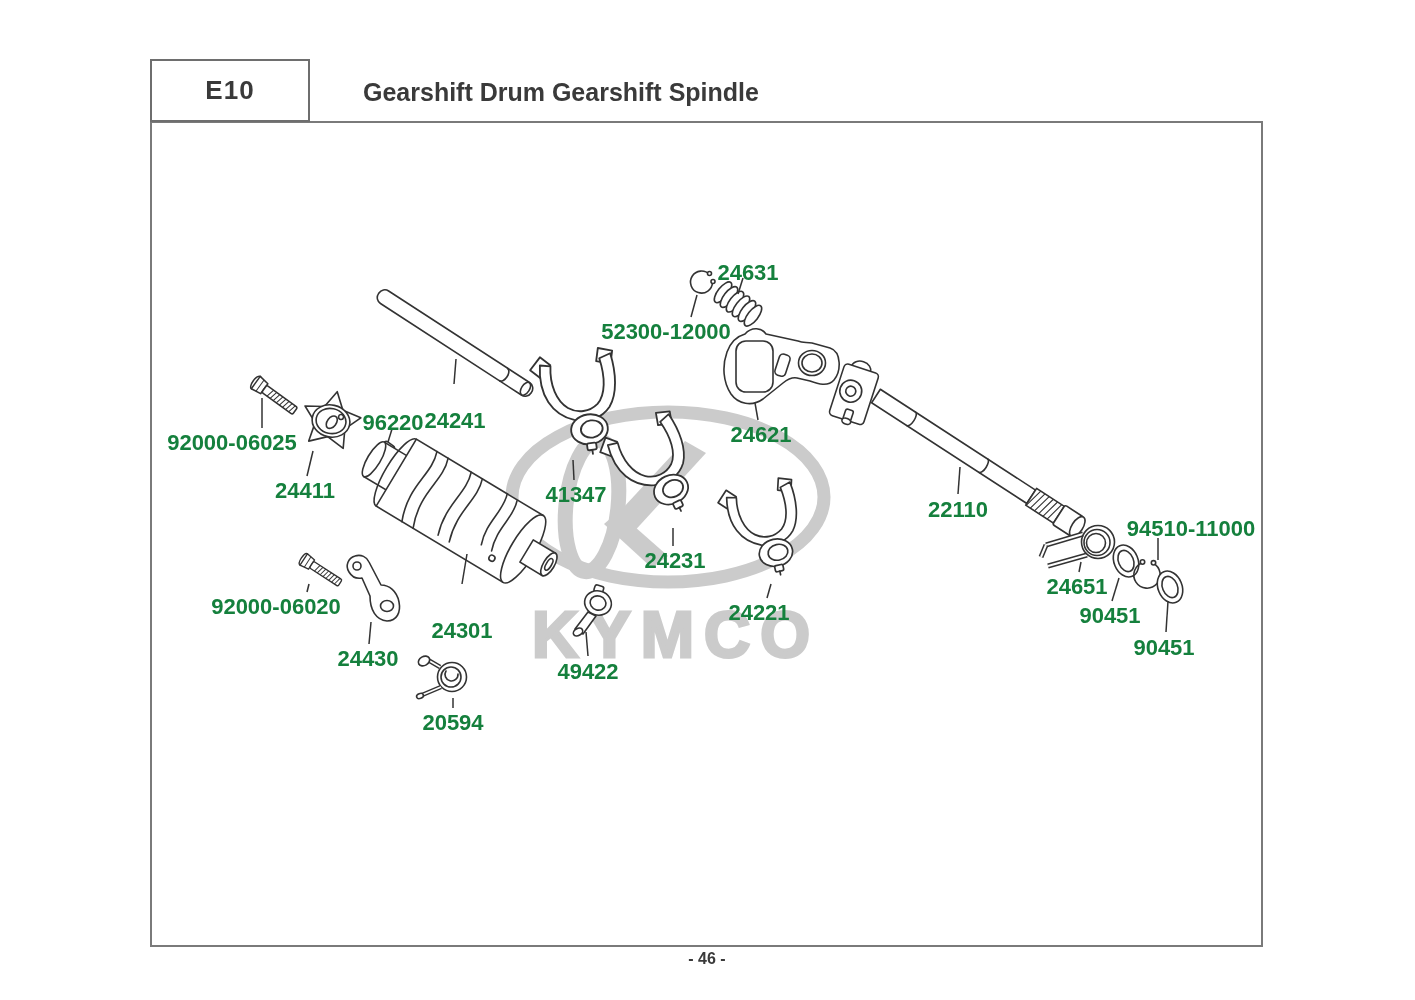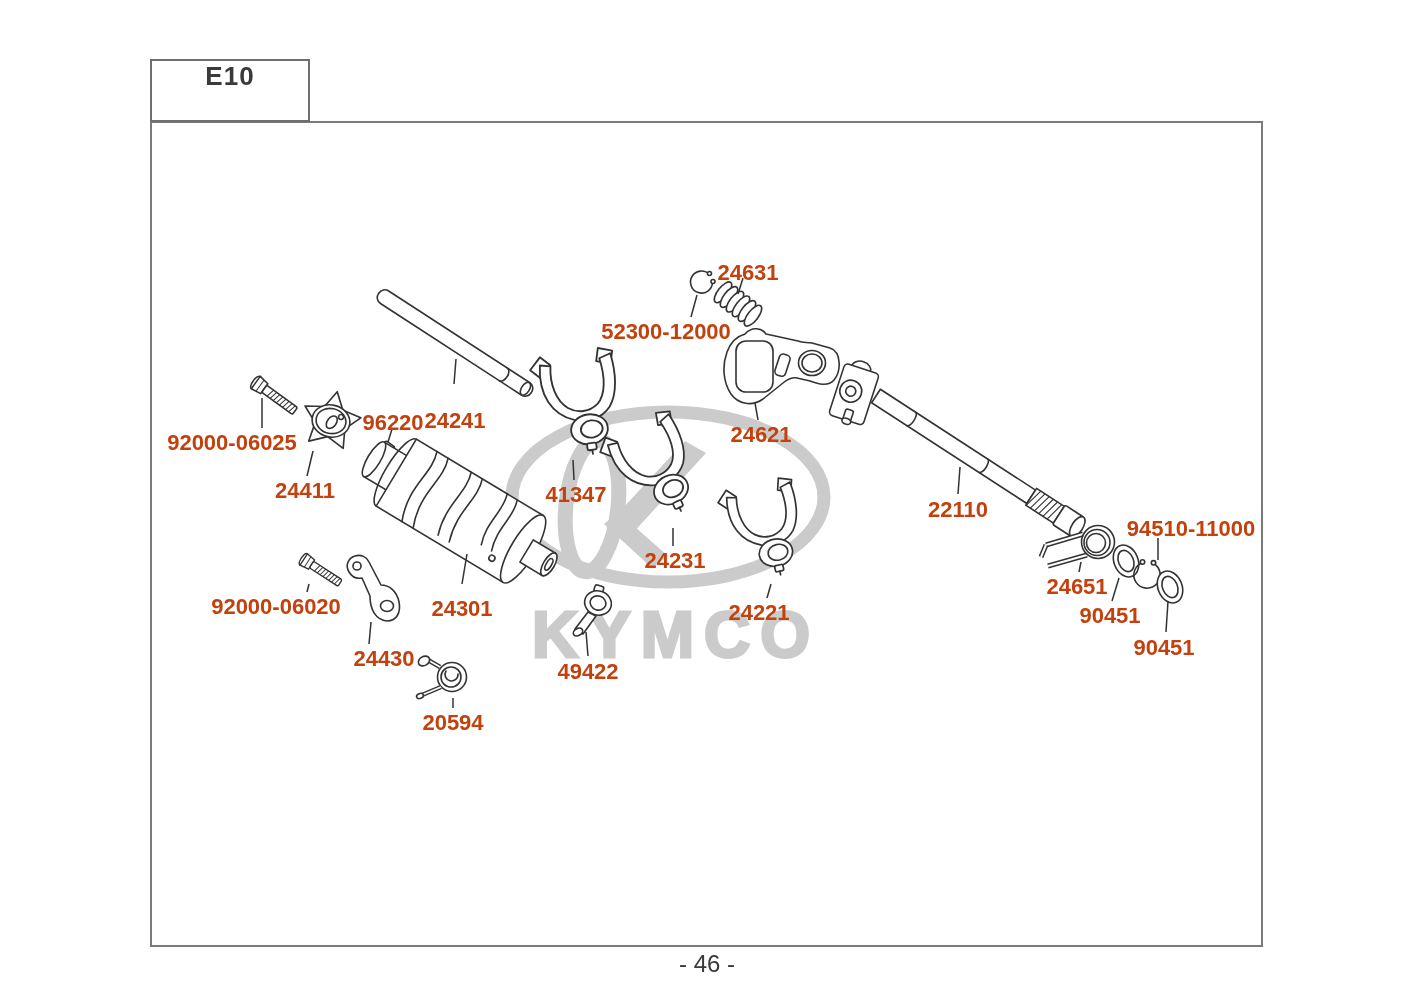--- a/index.html
+++ b/index.html
@@ -1,46 +1,47 @@
 <!DOCTYPE html>
 <html><head>
 <meta charset="utf-8">
 <style>
   html,body{margin:0;padding:0;background:#fff;}
   .page{position:relative;width:1415px;height:1000px;background:#ffffff;
         font-family:"Liberation Sans", sans-serif;overflow:hidden;}
   .code-box{position:absolute;left:150px;top:59px;width:160px;height:63px;
         border:2px solid #6e6e6e;box-sizing:border-box;background:#fff;
-        display:flex;justify-content:center;z-index:3;}
+        display:flex;align-items:center;justify-content:center;z-index:3;}
   .code-box span{font-size:26px;font-weight:bold;color:#3a3a3a;letter-spacing:1px;}
   .doc-title{position:absolute;left:363px;top:78px;font-size:25px;font-weight:bold;
         color:#3a3a3a;z-index:3;}
   .frame{position:absolute;left:150px;top:121px;width:1113px;height:826px;
         border:2.5px solid #7a7a7a;box-sizing:border-box;background:#fff;z-index:1;}
   .diagram-svg{position:absolute;left:0;top:0;z-index:2;}
   .labels{position:absolute;left:0;top:0;width:1415px;height:1000px;z-index:4;pointer-events:none;}
   .part-label{position:absolute;transform:translateX(-50%);font-size:22px;font-weight:bold;
-        color:#c2410c;white-space:nowrap;}
+        color:#15803d;white-space:nowrap;}
   .page-number{position:absolute;left:707px;top:950px;transform:translateX(-50%);
-        font-size:24px;font-weight:normal;color:#3a3a3a;z-index:3;text-align:center;}
+        font-size:16px;font-weight:bold;color:#3a3a3a;z-index:3;text-align:center;}
   svg .ln{stroke:#333;stroke-width:1.6;fill:#fff;stroke-linejoin:round;stroke-linecap:round;}
   svg .nf{stroke:#333;stroke-width:1.6;fill:none;stroke-linejoin:round;stroke-linecap:round;}
   svg .thin{stroke:#333;stroke-width:1.1;fill:none;}
   svg .leader{stroke:#333;stroke-width:1.5;}
   svg .wm{fill:#cbcbcb;}
   svg .wm-ln{stroke:#cbcbcb;fill:none;}
 </style>
 </head>
 <body>
 
 <div class="page">
 
   <div class="code-box">
     <span>E10</span>
   </div>
+  <div class="doc-title">Gearshift Drum Gearshift Spindle</div>
 
   <div class="frame"></div>
 
   <svg class="diagram-svg" width="1415" height="1000" viewBox="0 0 1415 1000">
 
     <defs>
       <g id="fork">
         <polygon class="ln" points="-41,-45 -31,-55 -23,-47 -33,-37"></polygon>
         <polygon class="ln" points="20,-56 32,-52 29,-41 17,-45"></polygon>
         <path class="ln" d="M -32 -48 C -37 -22 -27 -4 -9 3 C 3 7 15 5 23 -4
@@ -251,20 +252,20 @@
     <div class="part-label" style="left:761px;top:422px">24621</div>
     <div class="part-label" style="left:576px;top:482px">41347</div>
     <div class="part-label" style="left:958px;top:497px">22110</div>
     <div class="part-label" style="left:1191px;top:516px">94510-11000</div>
     <div class="part-label" style="left:675px;top:548px">24231</div>
     <div class="part-label" style="left:1077px;top:574px">24651</div>
     <div class="part-label" style="left:1110px;top:603px">90451</div>
     <div class="part-label" style="left:759px;top:600px">24221</div>
     <div class="part-label" style="left:1164px;top:635px">90451</div>
     <div class="part-label" style="left:276px;top:594px">92000-06020</div>
-    <div class="part-label" style="left:462px;top:596px">24301</div>
-    <div class="part-label" style="left:384px;top:646px">24430</div>
+    <div class="part-label" style="left:462px;top:618px">24301</div>
+    <div class="part-label" style="left:368px;top:646px">24430</div>
     <div class="part-label" style="left:588px;top:659px">49422</div>
     <div class="part-label" style="left:453px;top:710px">20594</div>
   </div>
 
   <div class="page-number">- 46 -</div>
 </div>
 
 </body></html>

